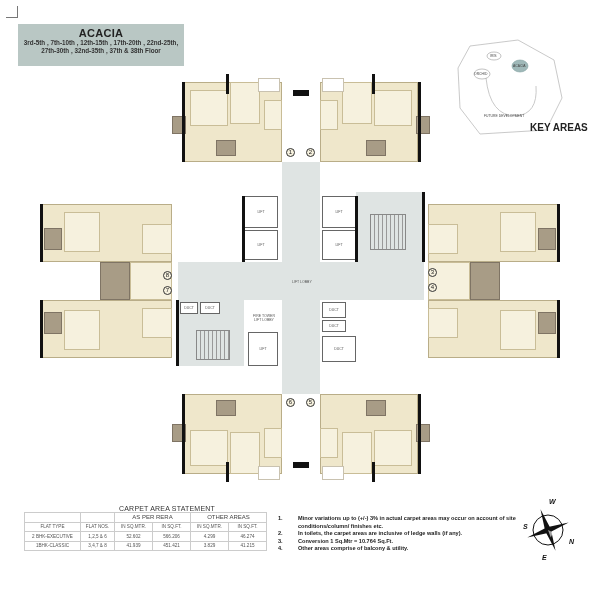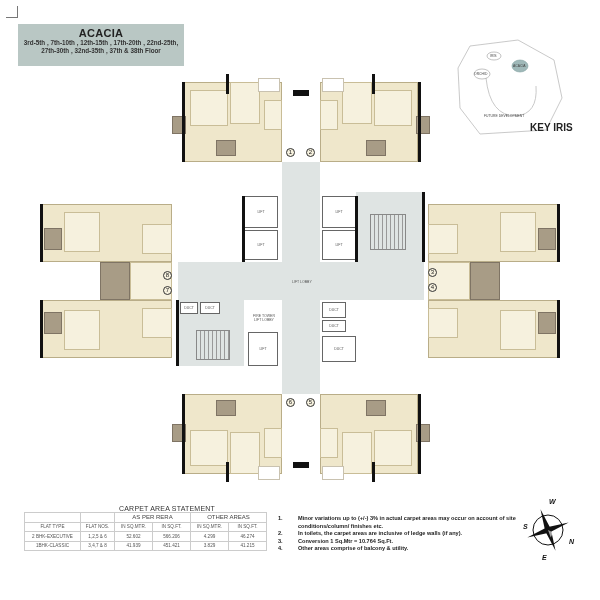--- a/index.html
+++ b/index.html
@@ -50,21 +50,21 @@
     <path d="M20 8 L68 2 L104 22 L112 60 L96 92 L30 96 L10 70 L8 30 Z" fill="none" stroke="#bbb" stroke-width="0.8"></path>
     <path d="M36 40 Q40 78 66 78 Q88 76 86 48" fill="none" stroke="#bbb" stroke-width="0.8"></path>
     <ellipse cx="44" cy="18" rx="7" ry="4" fill="none" stroke="#999" stroke-width="0.6"></ellipse>
     <ellipse cx="32" cy="36" rx="8" ry="5" fill="none" stroke="#999" stroke-width="0.6"></ellipse>
     <ellipse cx="70" cy="28" rx="8" ry="6" fill="#9fb8b8" stroke="#7fa0a0" stroke-width="0.6"></ellipse>
   </svg>
   <span class="lbl" style="left:40px;top:16px">IRIS</span>
   <span class="lbl" style="left:24px;top:34px">ORCHID</span>
   <span class="lbl" style="left:63px;top:26px">ACACIA</span>
   <span class="lbl" style="left:34px;top:76px">FUTURE DEVELOPMENT</span>
-  <div class="title">KEY IRIS</div>
+  <div class="title">KEY AREAS</div>
 </div>
 
 <div class="plan">
 
   <div class="core" style="left:282px;top:162px;width:38px;height:232px"></div>
   <div class="core" style="left:178px;top:262px;width:246px;height:38px"></div>
   <span class="coretext" style="left:292px;top:280px">LIFT LOBBY</span>
 
   <div class="lift" style="left:244px;top:196px;width:34px;height:32px">
       <span>LIFT</span>

